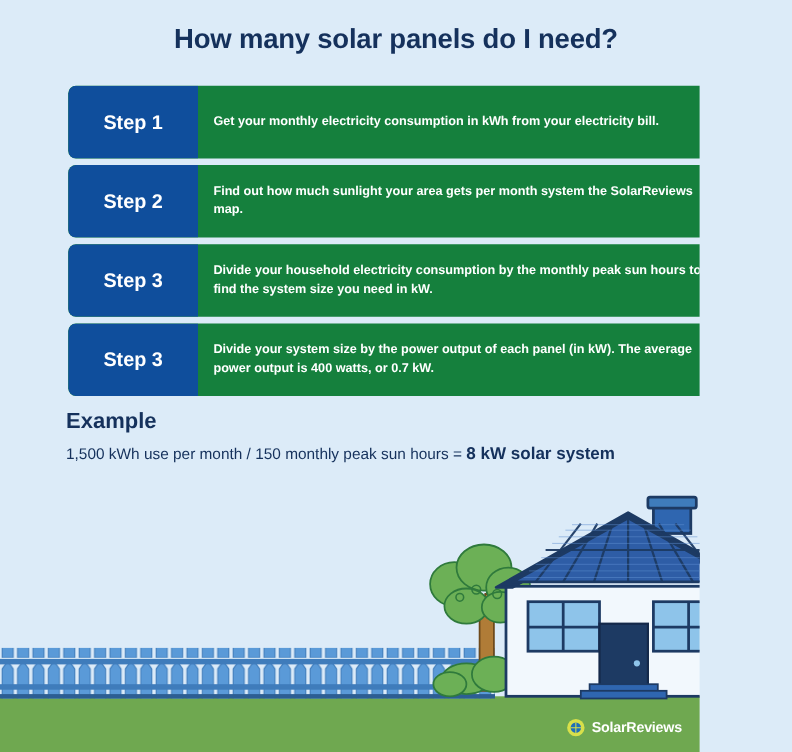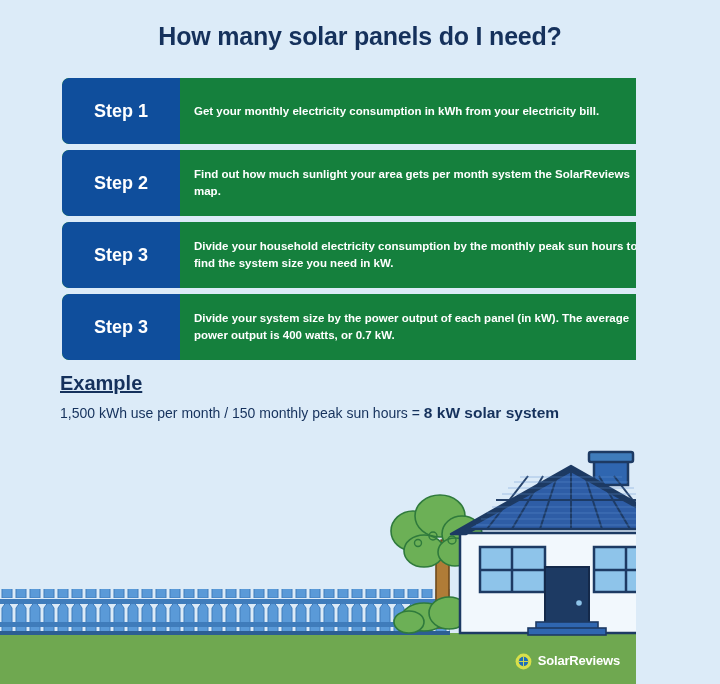--- a/index.html
+++ b/index.html
@@ -81,21 +81,20 @@
     top: 372px;
     left: 60px;
     width: 620px;
   }
 
   #example-heading {
     font-size: 20px;
     font-weight: bold;
     color: #15315c;
     margin-bottom: 9px;
-    text-decoration: underline;
   }
 
   .example-line {
     font-size: 14px;
     color: #15315c;
     margin-bottom: 8px;
     white-space: nowrap;
   }
 
   .example-line .result {

